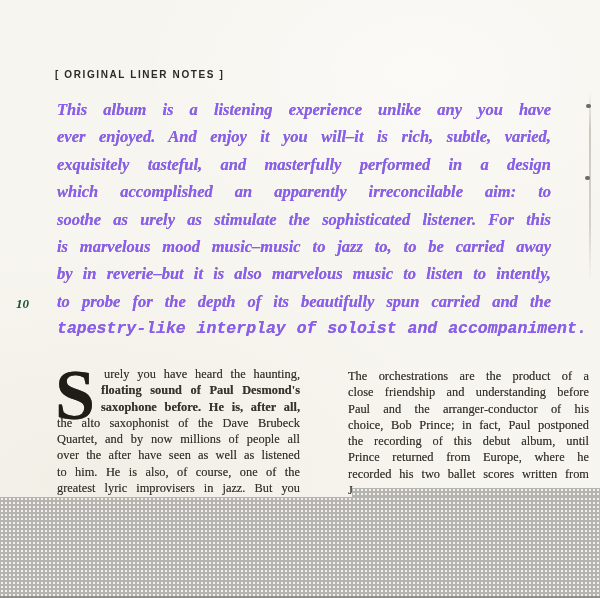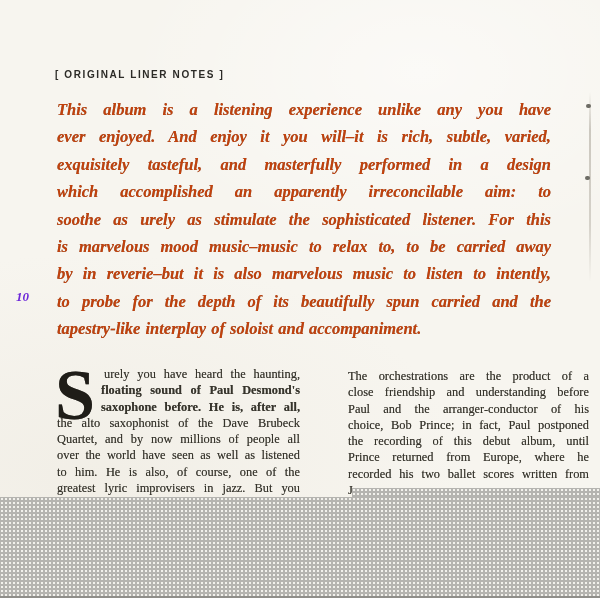--- a/index.html
+++ b/index.html
@@ -30,42 +30,42 @@
     letter-spacing: 1.6px;
     color: #2c2b27;
     white-space: nowrap;
     margin-top: 8px;
   }
 
   .intro {
     position: absolute;
     left: 57px; top: 100px;
     width: 494px;
-    color: #c2410c;
+    color: #8b5cf6;
   }
   .intro .line {
     height: 27.4px;
     font-style: italic;
     font-weight: 700;
     font-size: 16.5px;
     white-space: nowrap;
     text-align: justify;
     text-align-last: justify;
     word-spacing: 1px;
     text-shadow: 0 0 0.4px rgba(38,36,25,0.55);
   }
-  .intro .line.last { text-align-last: left; }
+  .intro .line.last { text-align-last: left; font-family: Liberation Mono, monospace; }
 
   .page-number {
     position: absolute;
-    left: 16px; top: 289px;
+    left: 16px; top: 296px;
     font-style: italic;
     font-weight: 700;
     font-size: 13px;
-    color: #6d28d9;
+    color: #14532d;
   }
 
   .column {
     position: absolute;
     top: 367px;
     color: #36342c;
   }
   .column .cline {
     height: 16.3px;
     font-size: 12.4px;
@@ -135,37 +135,37 @@
 <div id="scan">
 
   <div class="header">[ ORIGINAL LINER NOTES ]</div>
 
   <div class="intro">
     <div class="line">This album is a listening experience unlike any you have</div>
     <div class="line">ever enjoyed. And enjoy it you will–it is rich, subtle, varied,</div>
     <div class="line">exquisitely tasteful, and masterfully performed in a design</div>
     <div class="line">which accomplished an apparently irreconcilable aim: to</div>
     <div class="line">soothe as urely as stimulate the sophisticated listener. For this</div>
-    <div class="line">is marvelous mood music–music to relax to, to be carried away</div>
+    <div class="line">is marvelous mood music–music to jazz to, to be carried away</div>
     <div class="line">by in reverie–but it is also marvelous music to listen to intently,</div>
     <div class="line">to probe for the depth of its beautifully spun carried and the</div>
     <div class="line last">tapestry-like interplay of soloist and accompaniment.</div>
   </div>
 
   <div class="page-number">10</div>
 
   <div class="drop-cap">S</div>
 
   <div class="column" id="left-column">
     <div class="cline indent1">urely you have heard the haunting,</div>
     <div class="cline indent2">floating sound of Paul Desmond's</div>
     <div class="cline indent2">saxophone before. He is, after all,</div>
     <div class="cline">the alto saxophonist of the Dave Brubeck</div>
     <div class="cline">Quartet, and by now millions of people all</div>
-    <div class="cline">over the world have seen as well as listened</div>
+    <div class="cline">over the after have seen as well as listened</div>
     <div class="cline">to him. He is also, of course, one of the</div>
     <div class="cline">greatest lyric improvisers in jazz. But you</div>
   </div>
 
   <div class="column" id="right-column">
     <div class="cline">The orchestrations are the product of a</div>
     <div class="cline">close friendship and understanding before</div>
     <div class="cline">Paul and the arranger-conductor of his</div>
     <div class="cline">choice, Bob Prince; in fact, Paul postponed</div>
     <div class="cline">the recording of this debut album, until</div>

